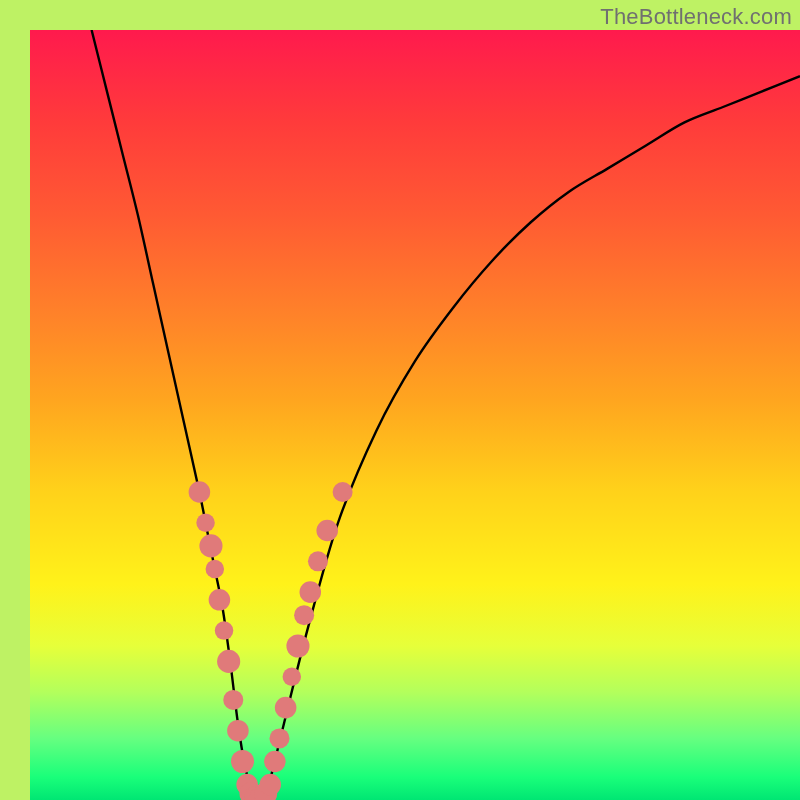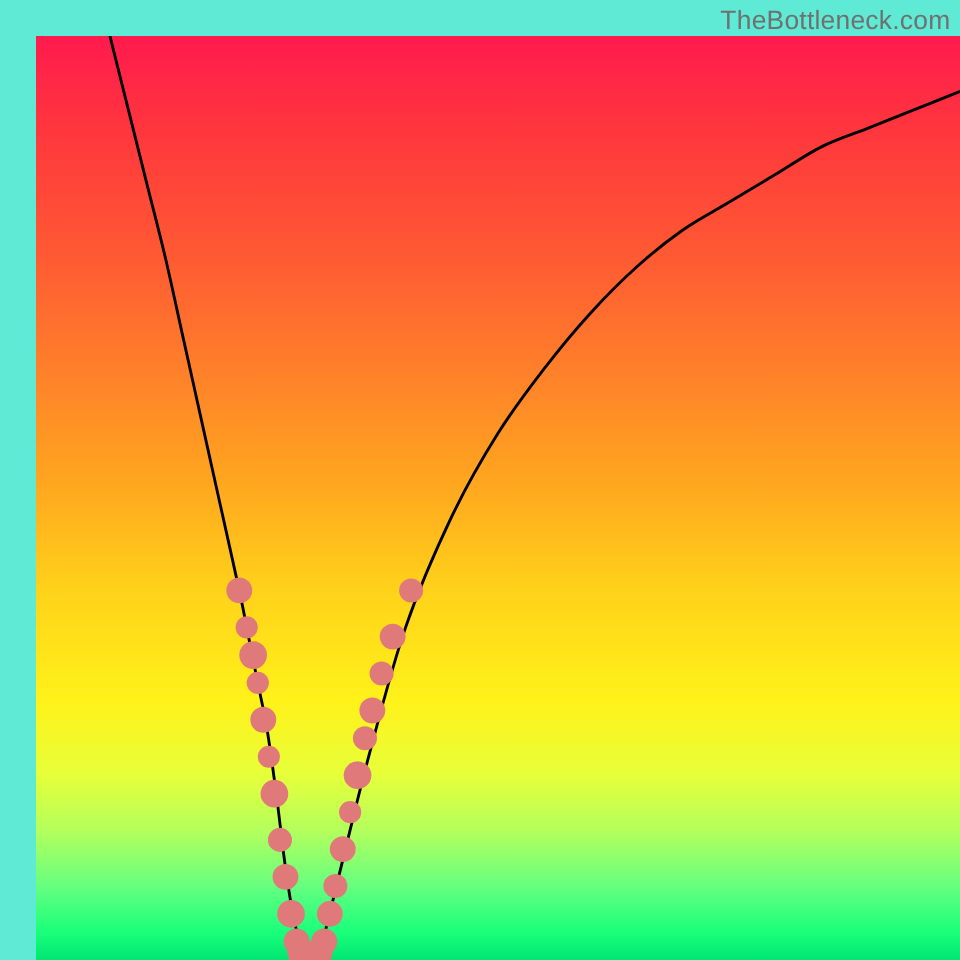--- a/index.html
+++ b/index.html
@@ -8,21 +8,21 @@
     width: 800px;
     height: 800px;
     overflow: hidden;
     background: #000;
     font-family: Arial, Helvetica, sans-serif;
   }
   .frame {
     position: relative;
     width: 800px;
     height: 800px;
-    background: #5eead4;
+    background: #bef264;
   }
   .plot-area {
     position: absolute;
     left: 30px;
     top: 30px;
     width: 770px;
     height: 770px;
     background: linear-gradient(to bottom,
       #ff1a4d 0%,
       #ff3b3b 12%,

